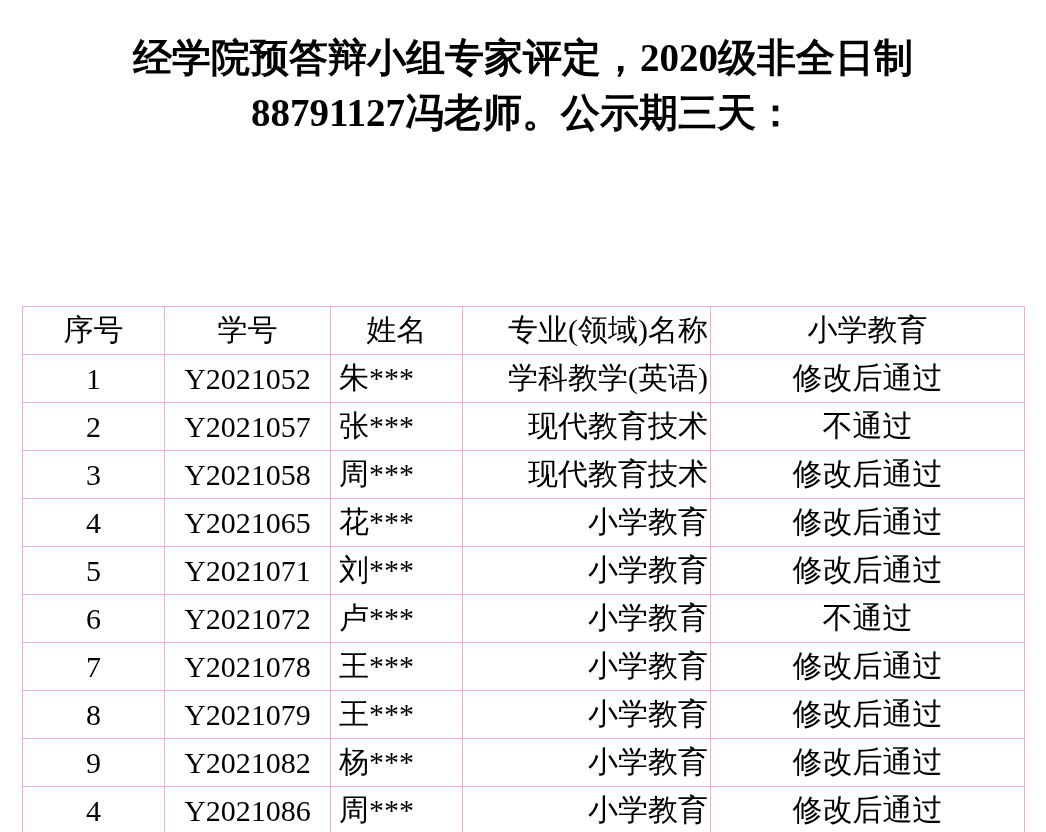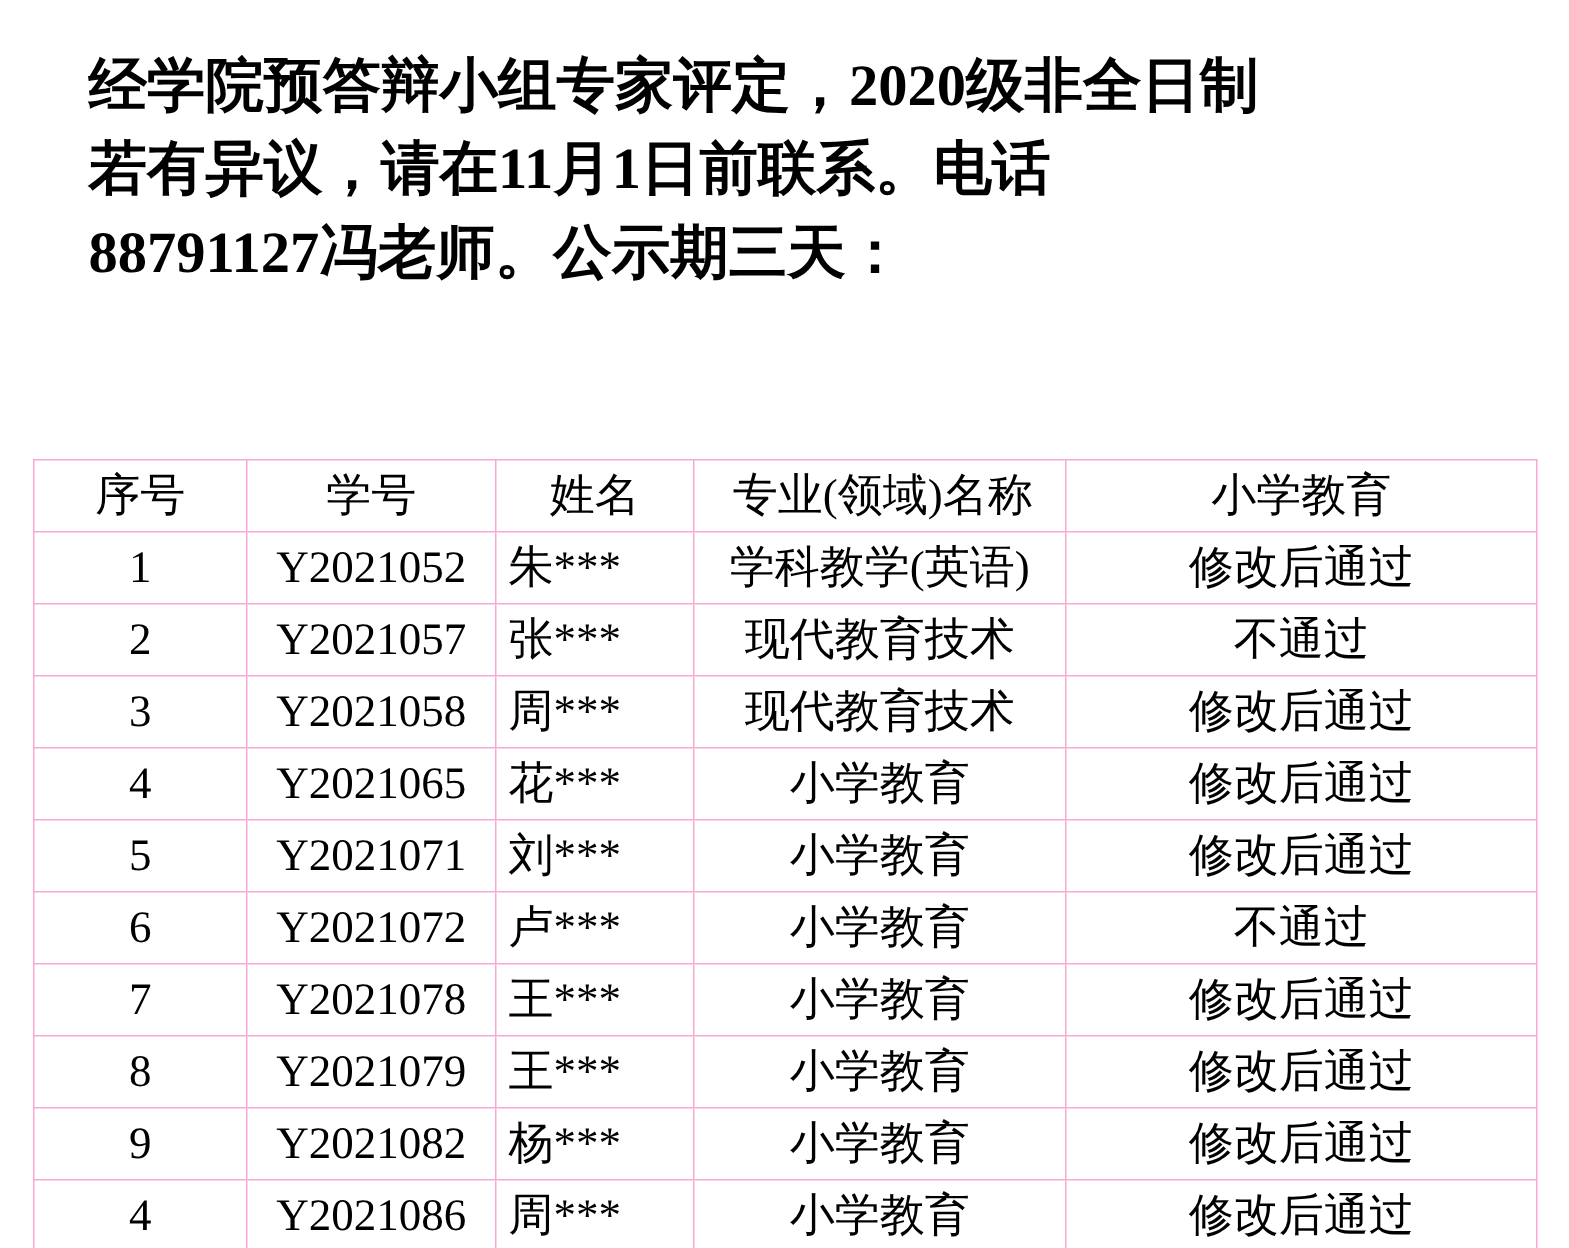--- a/index.html
+++ b/index.html
@@ -15,27 +15,26 @@
     overflow: hidden;
   }
   .page {
     position: relative;
     width: 1046px;
     height: 832px;
     box-sizing: border-box;
   }
   .notice {
     padding: 30px 34px 0 34px;
-    text-align: left;
+    text-align: center;
     font-size: 39px;
     line-height: 1.42;
     font-weight: bold;
     letter-spacing: 0px;
     font-family: "Liberation Serif", "DejaVu Serif", serif;
-    margin-left: 25px;
   }
   .notice p {
     margin: 0;
   }
   .table-wrap {
     position: absolute;
     left: 22px;
     top: 306px;
     width: 1002px;
   }
@@ -64,39 +63,38 @@
   col.c-name { width: 132px; }
   col.c-major { width: 248px; }
   col.c-result { width: 314px; }
   .cell-clip {
     display: block;
     overflow: hidden;
     white-space: nowrap;
     text-overflow: clip;
   }
   .major-cell .cell-clip {
-    text-align: center;
+    text-align: right;
   }
   .name-cell .cell-clip {
     text-align: left;
     padding-left: 6px;
   }
   .head-major .cell-clip {
-    text-align: center;
+    text-align: right;
     padding-left: 4px;
   }
 </style>
 </head>
 <body>
 
 <div class="page">
 
   <div class="notice">
     <p>经学院预答辩小组专家评定，2020级非全日制</p>
-    <p>若有异议，请在11月1日前联系。电话</p>
     <p>88791127冯老师。公示期三天：</p>
   </div>
 
   <div class="table-wrap">
     <table class="listing">
       <colgroup>
         <col class="c-seq">
         <col class="c-sid">
         <col class="c-name">
         <col class="c-major">

